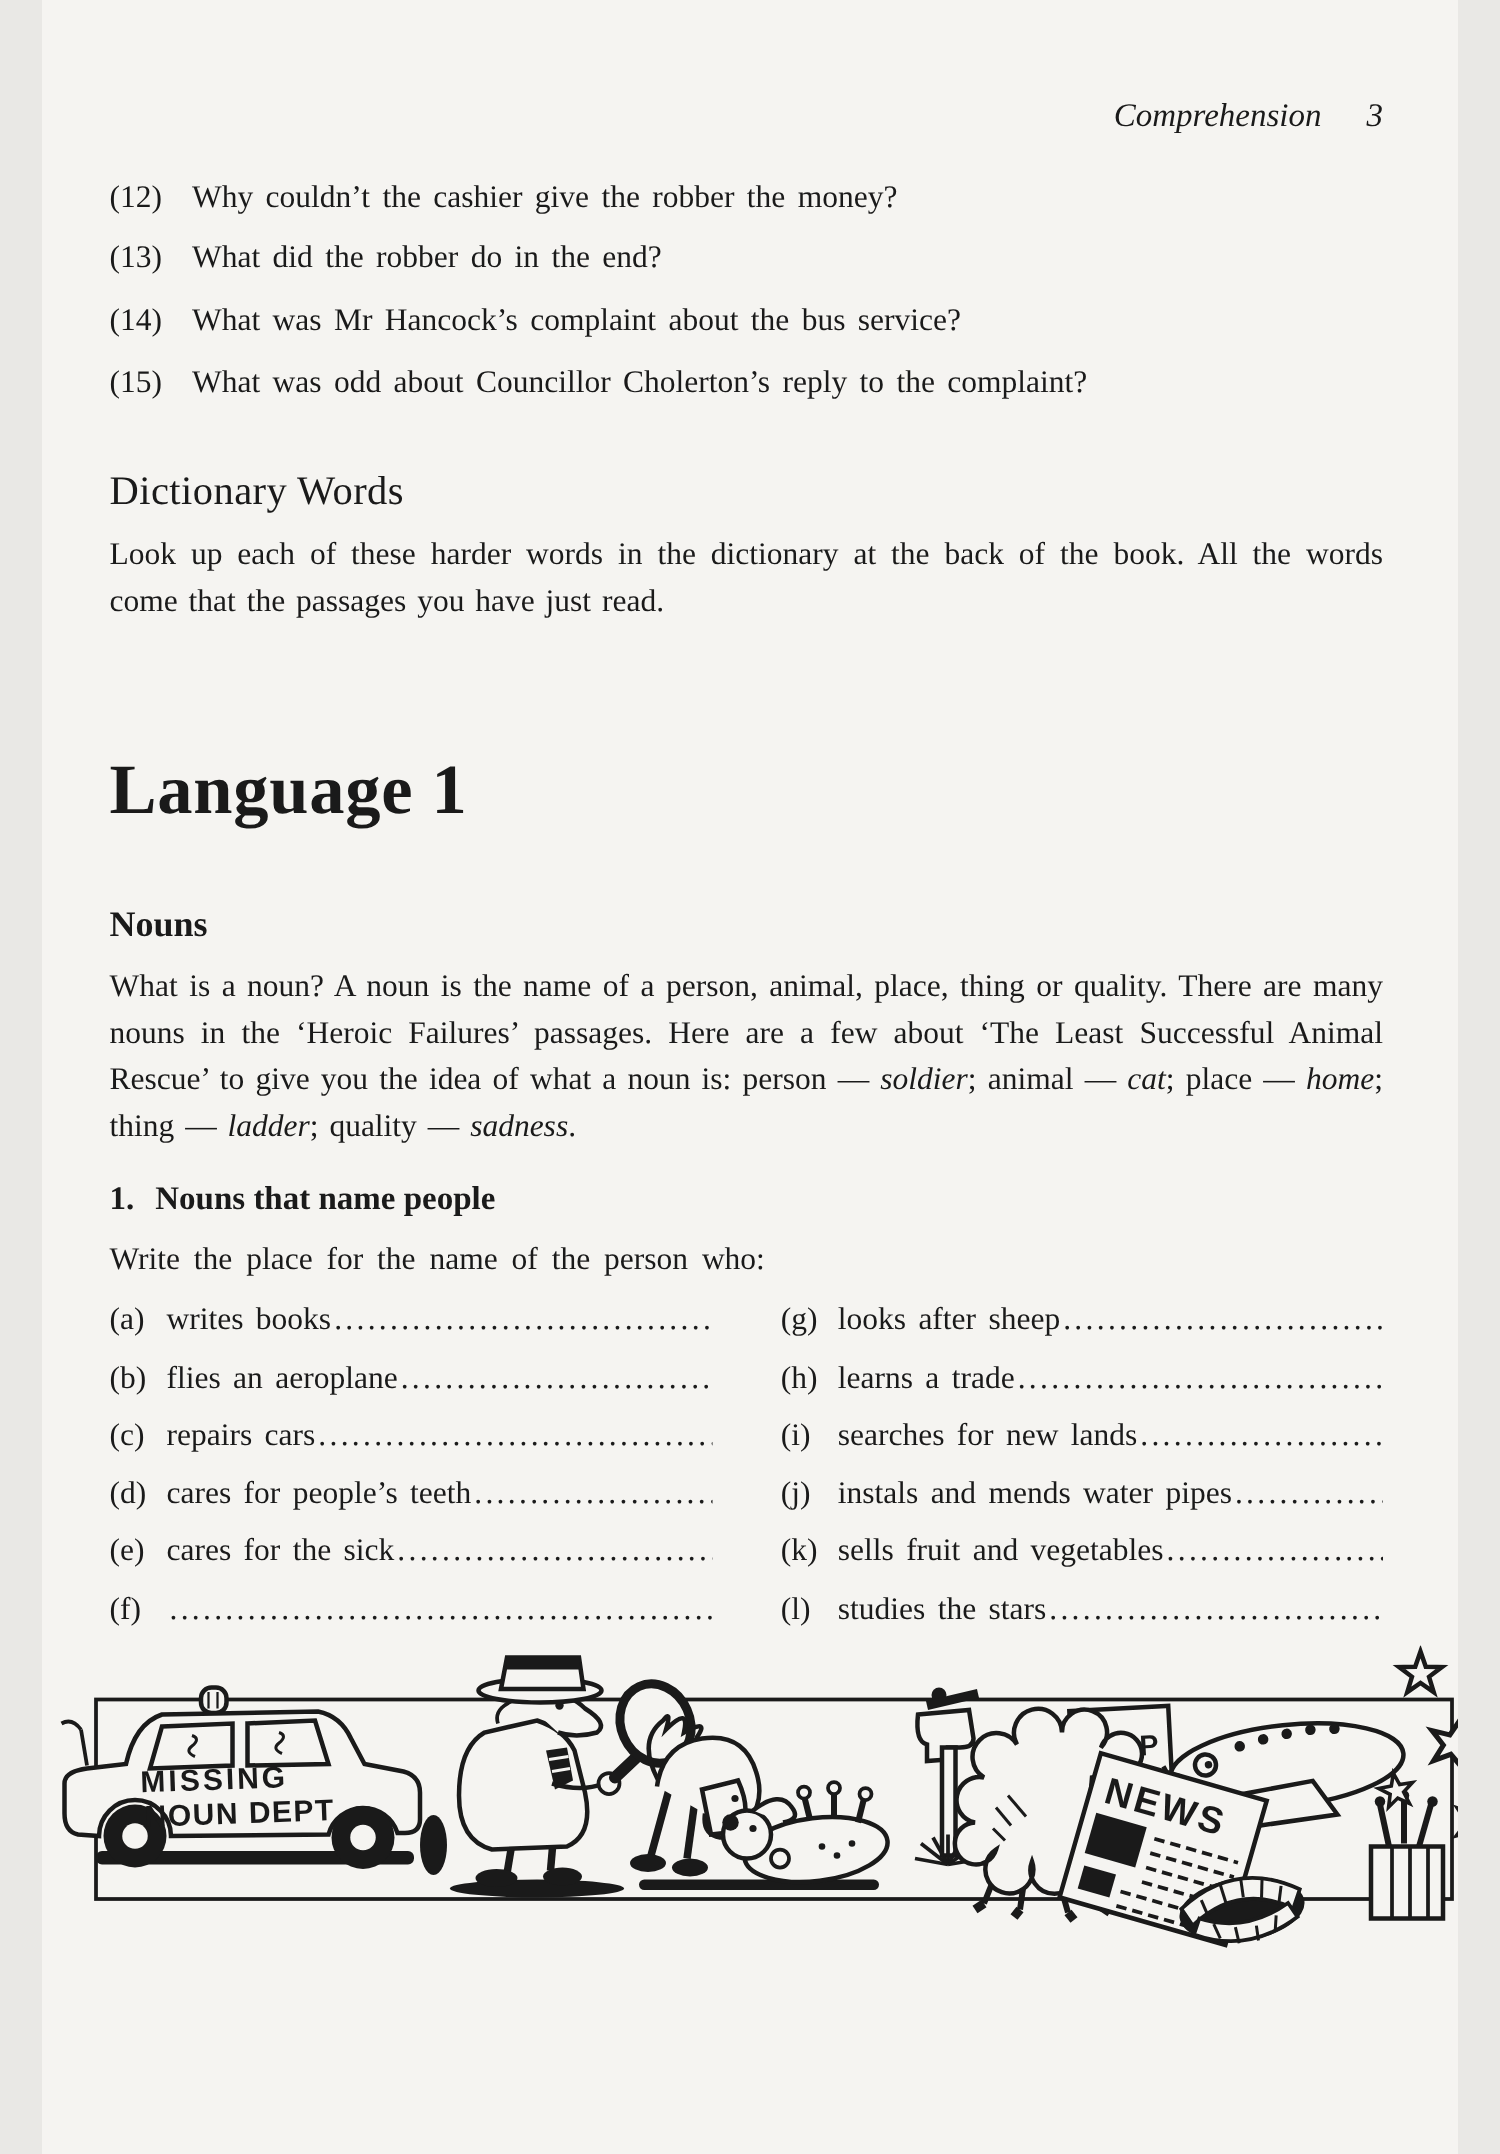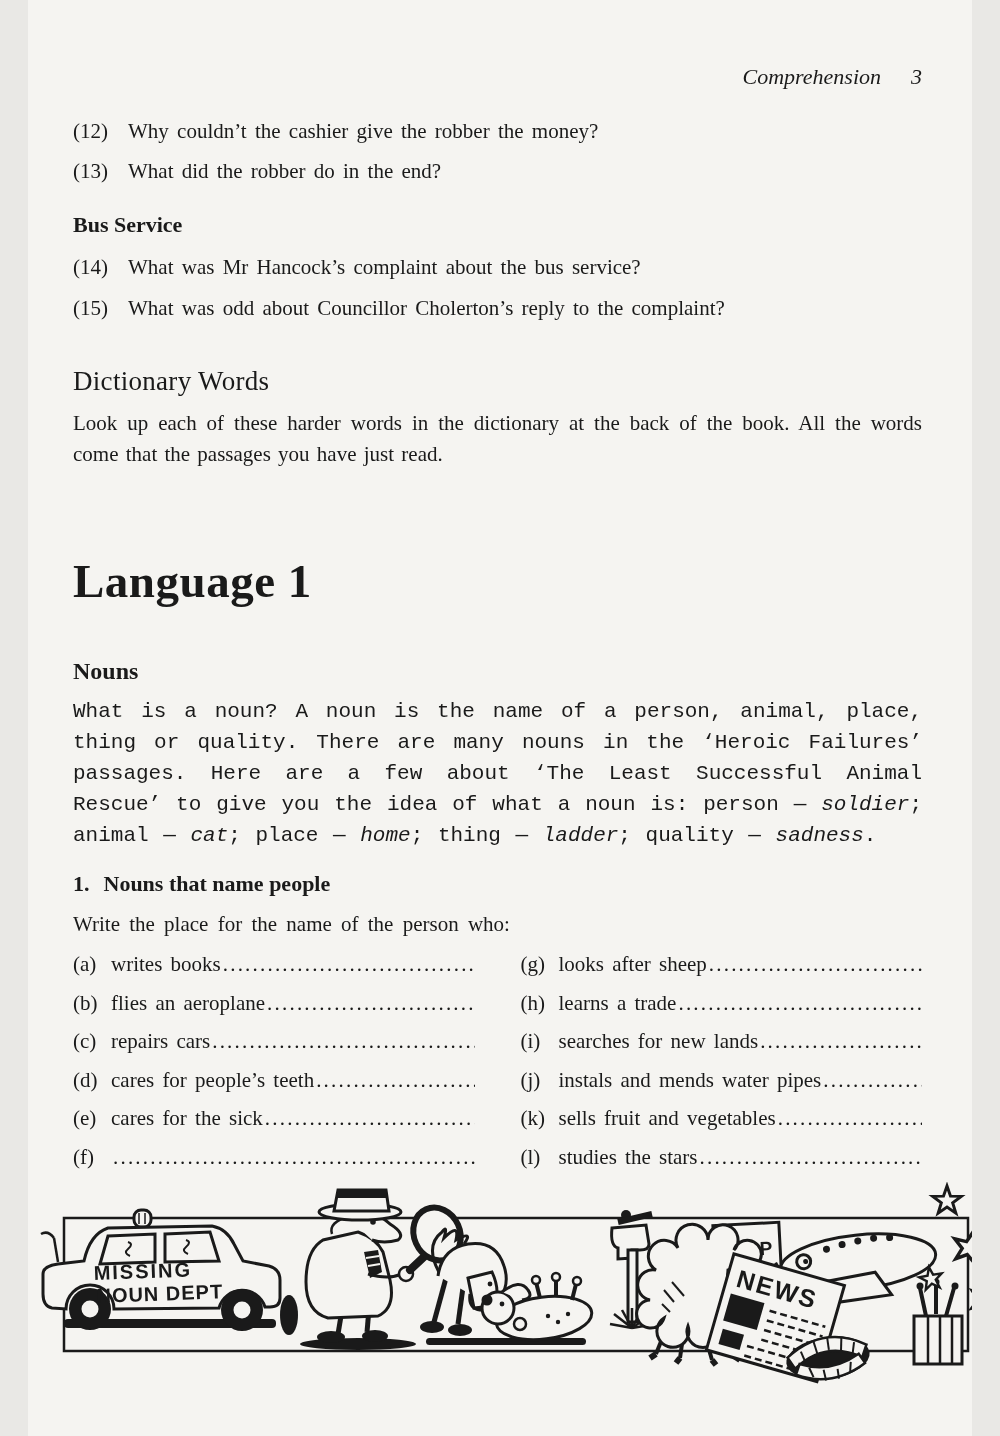--- a/index.html
+++ b/index.html
@@ -27,21 +27,21 @@
   .bus-q1 { margin-top:16px; }
   .bus-q2 { margin-top:15px; }
 
   .dict-heading { margin-top:44px; font-size:27px; font-weight:normal; line-height:32px; letter-spacing:.3px; }
   .dict-intro { margin-top:11px; font-size:21px; line-height:31px; text-align:justify; word-spacing:2px; }
   .dict-words { margin-top:8px; font-size:21px; line-height:26px; text-align:justify; text-align-last:justify; }
 
   .lang-heading { margin-top:82px; font-size:47px; font-weight:bold; line-height:58px; letter-spacing:.5px; }
 
   .nouns-heading { margin-top:46px; font-size:24px; font-weight:bold; line-height:30px; }
-  .nouns-para { margin-top:10px; font-size:21px; line-height:31px; text-align:justify; word-spacing:2px;font-family:Liberation Mono, monospace; }
+  .nouns-para { margin-top:10px; font-size:21px; line-height:31px; text-align:justify; word-spacing:2px; }
   .it { font-style:italic; }
 
   .ex1-heading { margin-top:20px; font-size:22px; font-weight:bold; line-height:26px; }
   .ex1-heading .exnum { margin-right:14px; }
   .ex1-instruction { margin-top:14px; font-size:21px; line-height:26px; word-spacing:4px; }
 
   .cols { display:flex; gap:46px; margin-top:14px; }
   .col { flex:1 1 0; min-width:0; }
   .item-row { display:flex; align-items:baseline; font-size:21px; line-height:26px; margin-bottom:12.5px; word-spacing:3px; }
   .ilabel { flex:0 0 38px; }
@@ -62,21 +62,20 @@
     <span>Comprehension</span><span class="pagenum">3</span>
   </div>
 
   <div class="qrow q-first">
     <span class="qnum">(12)</span><span>Why couldn’t the cashier give the robber the money?</span>
   </div>
   <div class="qrow q-next">
     <span class="qnum">(13)</span><span>What did the robber do in the end?</span>
   </div>
 
-  <div class="bus-heading">Bus Service</div>
 
   <div class="qrow bus-q1">
     <span class="qnum">(14)</span><span>What was Mr Hancock’s complaint about the bus service?</span>
   </div>
   <div class="qrow bus-q2">
     <span class="qnum">(15)</span><span>What was odd about Councillor Cholerton’s reply to the complaint?</span>
   </div>
 
   <div class="dict-heading">Dictionary Words</div>
   <div class="dict-intro">Look up each of these harder words in the dictionary at the back of the book. All the words come that the passages you have just read.</div>

